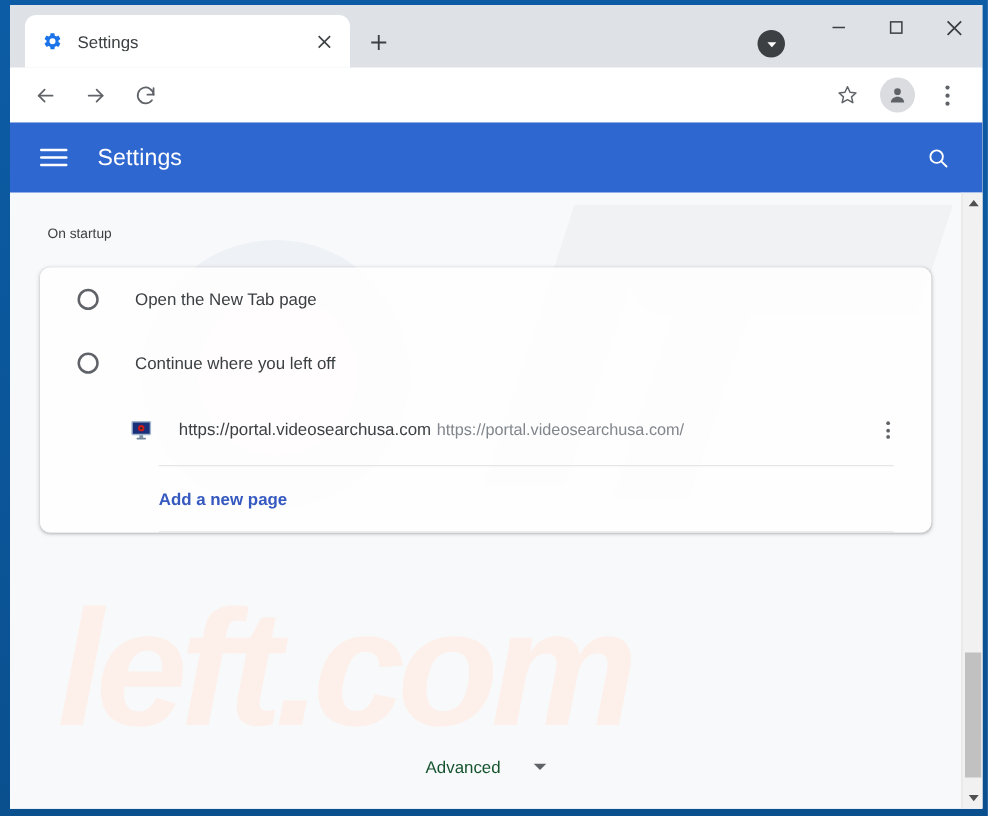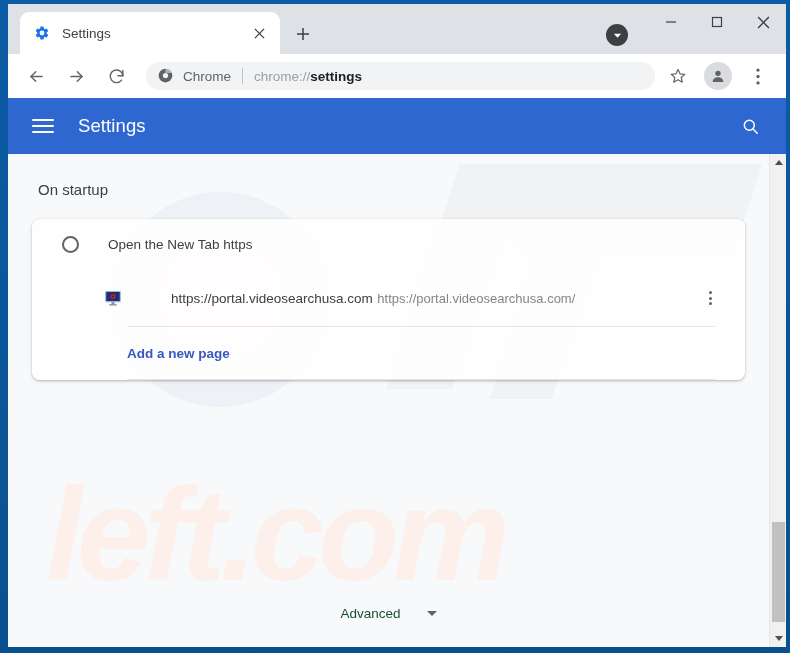--- a/index.html
+++ b/index.html
@@ -248,21 +248,21 @@
   }
 
   #settings-scroll-area {
     position: absolute;
     inset: 0;
     right: 17px;
     z-index: 1;
     padding: 0 24px;
   }
   #section-title {
-    font-size: 15px;
+    font-size: 11px;
     color: #3c4043;
     padding: 27px 6px 0 6px;
   }
   #startup-card {
     margin-top: 21px;
     background: rgba(255,255,255,0.86);
     border-radius: 8px;
     box-shadow: 0 1px 2px rgba(60,64,67,.25), 0 1px 3px 1px rgba(60,64,67,.1);
     padding: 0;
   }
@@ -301,21 +301,21 @@
     align-items: center;
     padding: 6px 22px 6px 72px;
     height: 56px;
     position: relative;
   }
   #page-favicon {
     width: 18px; height: 18px;
     flex: 0 0 auto;
     margin-right: 21px;
   }
-  #page-entry-texts { flex: 1 1 auto; min-width: 0; margin-left: 28px; }
+  #page-entry-texts { flex: 1 1 auto; min-width: 0; }
   #page-entry-title {
     font-size: 13.5px;
     color: #3c4043;
     line-height: 18px;
     white-space: nowrap;
     overflow: hidden;
     text-overflow: ellipsis;
   }
   #page-entry-url {
     font-size: 13px;
@@ -479,32 +479,20 @@
             <path d="M13 6 L19 12 L13 18"></path>
         </svg>
       </div>
       <div class="tb-icon">
         <svg width="19" height="19" viewBox="0 0 24 24" fill="none" stroke="#5f6368" stroke-width="1.8" stroke-linecap="round">
           <path d="M20 11a8 8 0 1 0-1.6 5.6"></path>
           <path d="M20 4.5 V11 H13.8"></path>
         </svg>
       </div>
 
-      <div id="omnibox">
-        <span id="omnibox-chrome-icon">
-          <svg width="15" height="15" viewBox="0 0 24 24">
-            <circle cx="12" cy="12" r="11" fill="#5f6368"></circle>
-            <circle cx="12" cy="12" r="4.2" fill="#f1f3f4"></circle>
-            <path d="M12 7.8 H22 A11 11 0 0 0 12 1 Z" fill="#f1f3f4" opacity="0.55"></path>
-          </svg>
-        </span>
-        <span id="omnibox-scheme-label">Chrome</span>
-        <span id="omnibox-divider"></span>
-        <span id="omnibox-url"><span>chrome://</span><b>settings</b></span>
-      </div>
 
       <div class="tb-icon" id="toolbar-star">
         <svg width="18" height="18" viewBox="0 0 24 24" fill="none" stroke="#5f6368" stroke-width="1.6" stroke-linejoin="round">
           <path d="M12 3.2 L14.7 9.1 L21 9.8 L16.3 14 L17.7 20.2 L12 17 L6.3 20.2 L7.7 14 L3 9.8 L9.3 9.1 Z"></path>
         </svg>
       </div>
 
       <div id="avatar-button">
         <svg width="16" height="16" viewBox="0 0 24 24" fill="#5f6368">
           <circle cx="12" cy="8" r="4"></circle>
@@ -550,23 +538,27 @@
         </div>
 
         <div id="settings-scroll-area">
 
           <div id="section-title">On startup</div>
 
           <div id="startup-card">
 
             <div class="radio-row">
               <span class="radio"></span>
-              <span class="radio-label">Open the New Tab https</span>
+              <span class="radio-label">Open the New Tab page</span>
             </div>
 
+            <div class="radio-row">
+              <span class="radio"></span>
+              <span class="radio-label">Continue where you left off</span>
+            </div>
 
 
             <div id="page-entry-row">
               <span id="page-favicon">
                 <svg width="18" height="18" viewBox="0 0 24 24">
                   <rect x="1.5" y="2.5" width="21" height="15" rx="1.4" fill="#9fb6cc"></rect>
                   <rect x="3" y="4" width="18" height="12" fill="#1a2f7a"></rect>
                   <circle cx="12" cy="10" r="3.4" fill="#d11a1a"></circle>
                   <circle cx="12" cy="10" r="1.3" fill="#2a2a2a"></circle>
                   <rect x="10" y="17.5" width="4" height="3" fill="#7d93a8"></rect>

